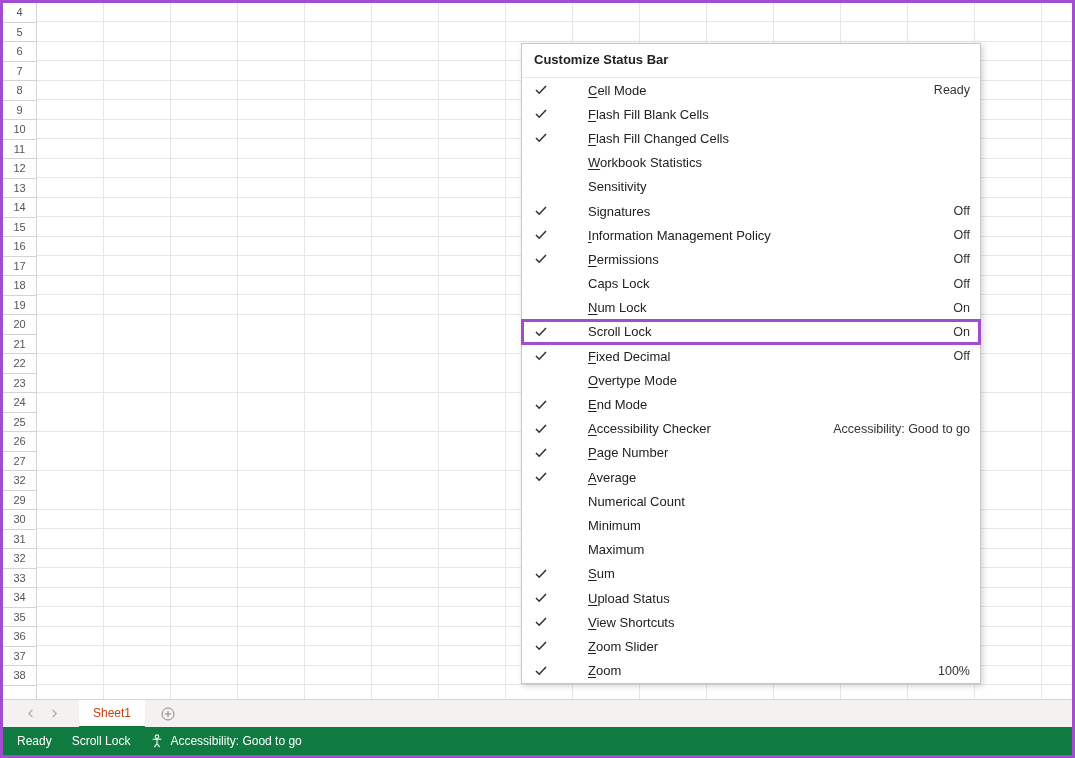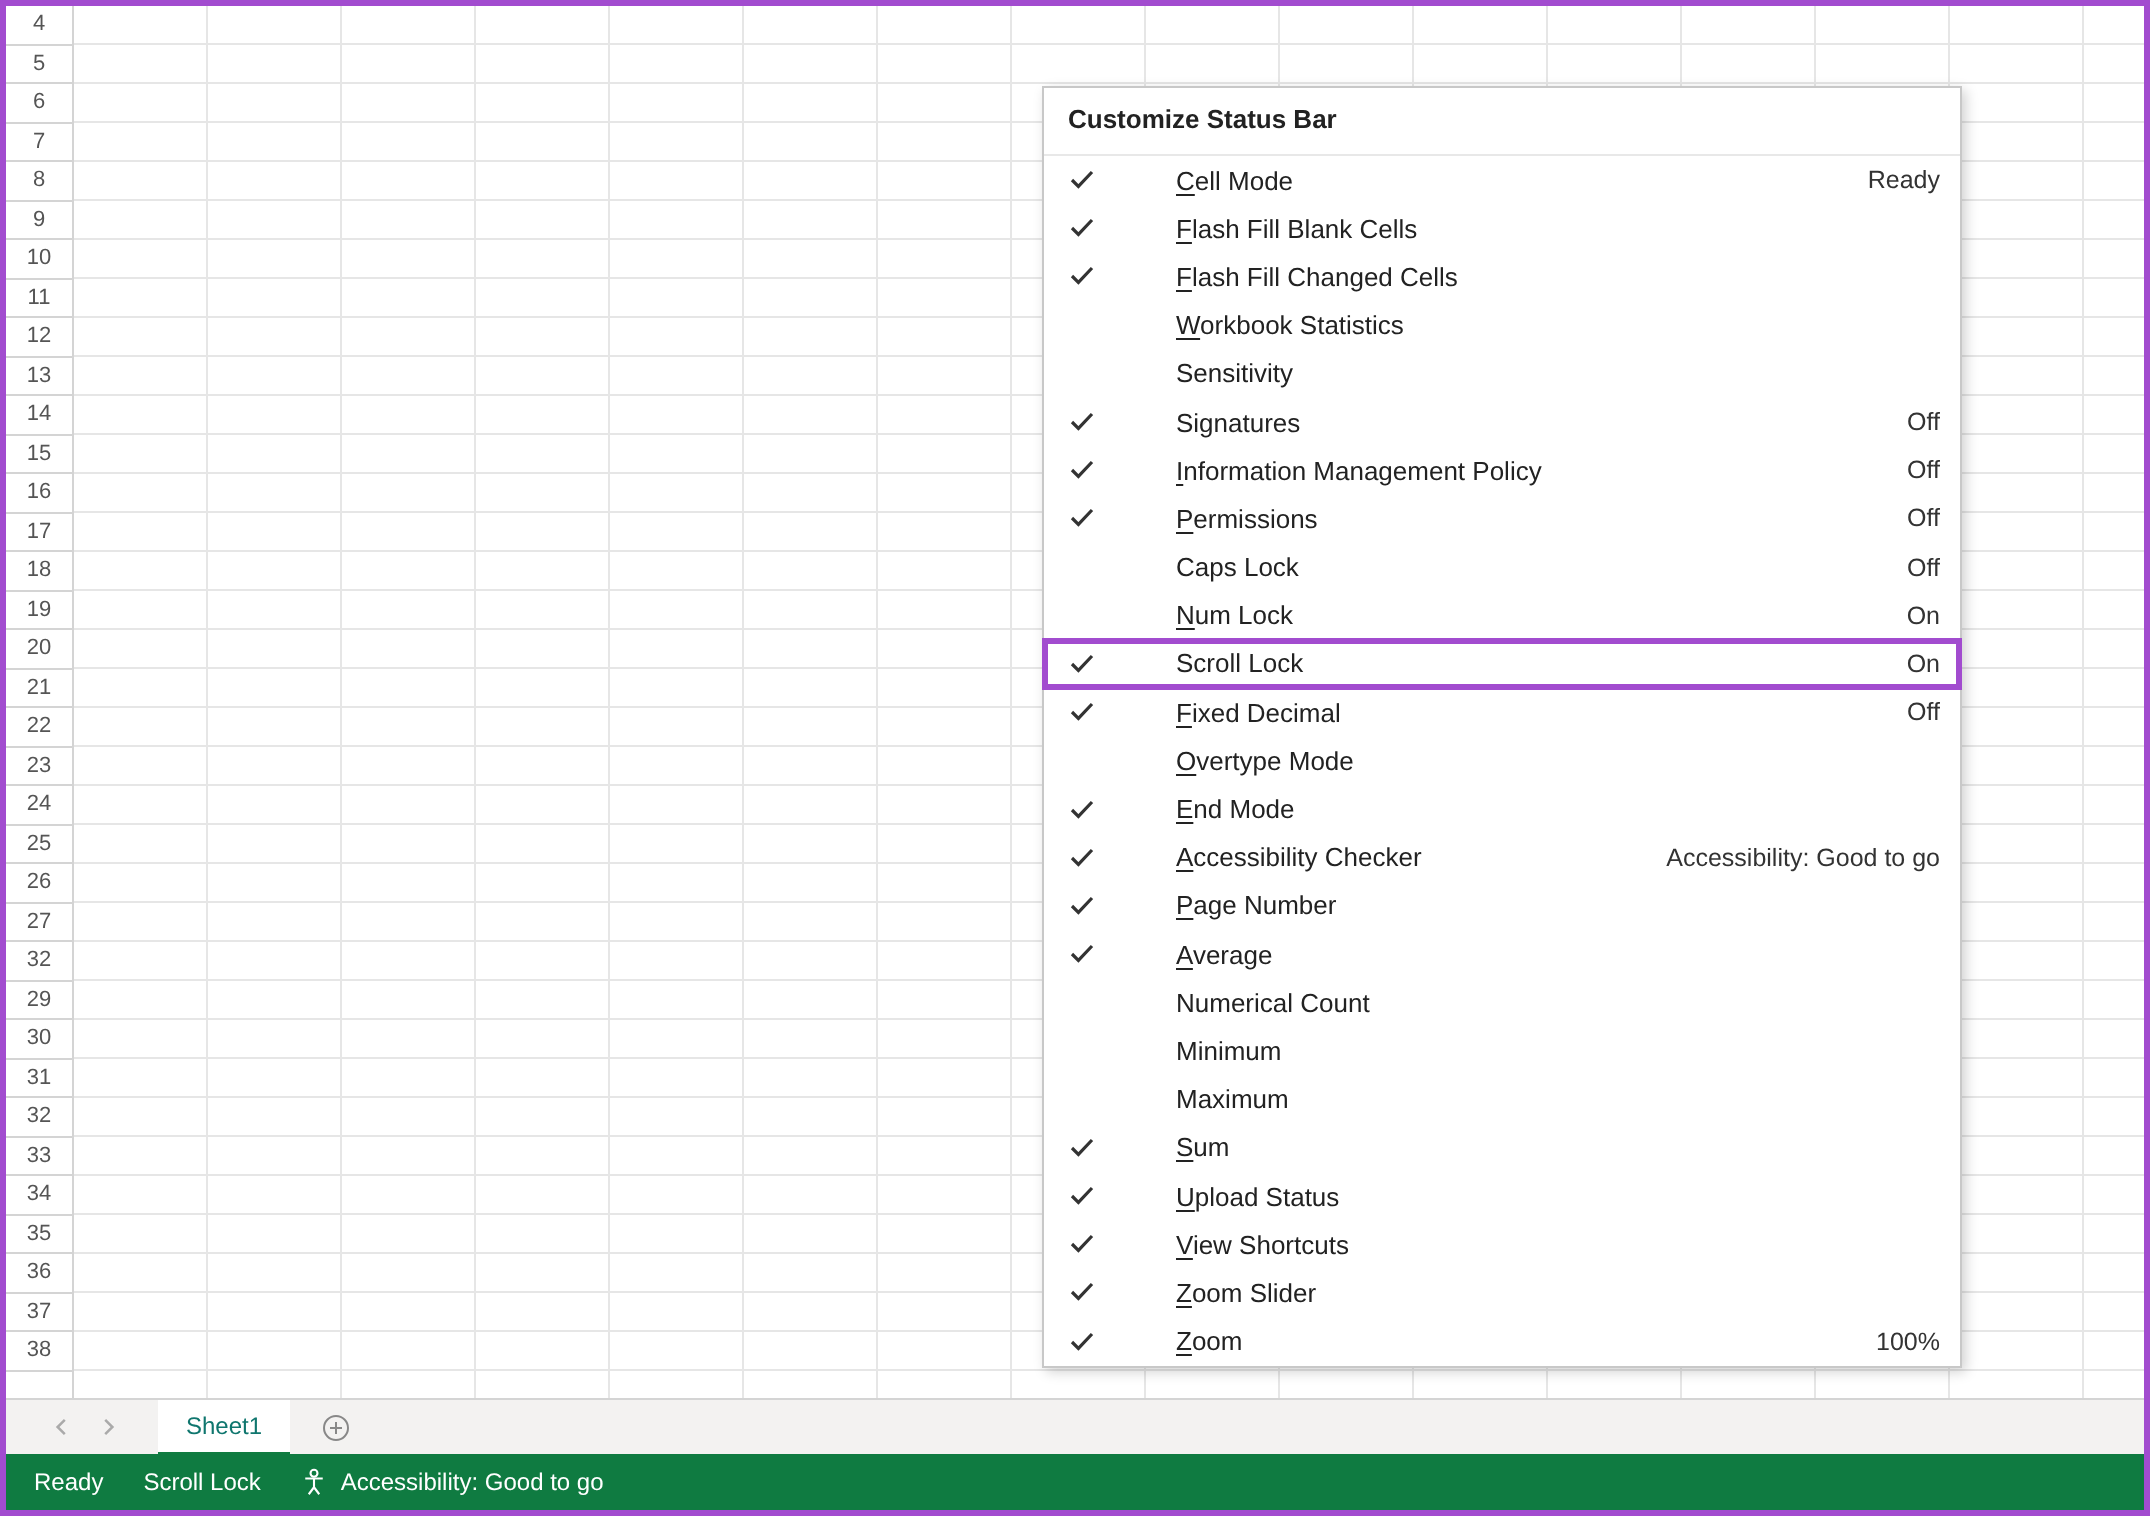--- a/index.html
+++ b/index.html
@@ -10,21 +10,21 @@
   .rowhdrs { width: 34px; border-right: 1px solid #d4d4d4; }
   .rowhdr { height: 19.5px; border-bottom: 1px solid #d4d4d4; display: flex; align-items: center; justify-content: center; color: #555; font-size: 11px; background: #fff; }
   .cells { flex: 1; background-image:
       repeating-linear-gradient(to bottom, transparent 0, transparent 18.5px, #e6e6e6 18.5px, #e6e6e6 19.5px),
       repeating-linear-gradient(to right, transparent 0, transparent 66px, #e6e6e6 66px, #e6e6e6 67px);
   }
   
   .tabbar { position: absolute; left: 0; right: 0; bottom: 28px; height: 28px; background: #f3f2f1; border-top: 1px solid #d4d4d4; display: flex; align-items: center; padding-left: 20px; }
   .navarrow { width: 16px; height: 16px; display: flex; align-items: center; justify-content: center; color: #888; }
   .navarrow svg { width: 9px; height: 9px; }
-  .sheet-tab { margin-left: 18px; padding: 0 14px; height: 28px; display: flex; align-items: center; background: #fff; border-bottom: 2px solid #107c41; color: #0f766e; font-size: 12px; font-weight: 500; }
+  .sheet-tab { margin-left: 18px; padding: 0 14px; height: 28px; display: flex; align-items: center; background: #fff; border-bottom: 2px solid #107c41; color: #c2410c; font-size: 12px; font-weight: 500; }
   .addsheet { margin-left: 12px; width: 22px; height: 22px; display: flex; align-items: center; justify-content: center; color: #666; }
   .addsheet svg { width: 14px; height: 14px; }
   
   .statusbar { position: absolute; left: 0; right: 0; bottom: 0; height: 28px; background: #0f7b41; color: #fff; display: flex; align-items: center; padding: 0 14px; font-size: 12px; }
   .statusbar .seg { margin-right: 20px; display: flex; align-items: center; gap: 6px; }
   .statusbar svg { width: 14px; height: 14px; }
   
   .menu { position: absolute; left: 518px; top: 40px; width: 460px; background: #fff; border: 1px solid #c8c8c8; box-shadow: 2px 2px 6px rgba(0,0,0,.18); font-size: 13px; }
   .menu-title { font-weight: 600; padding: 8px 12px 10px; border-bottom: 1px solid #e8e8e8; }
   .menu-item { display: flex; align-items: center; height: 24.2px; padding: 0 10px 0 8px; cursor: default; }

